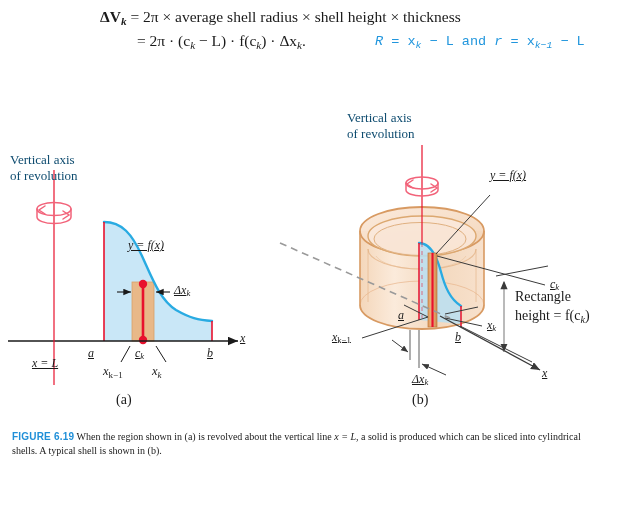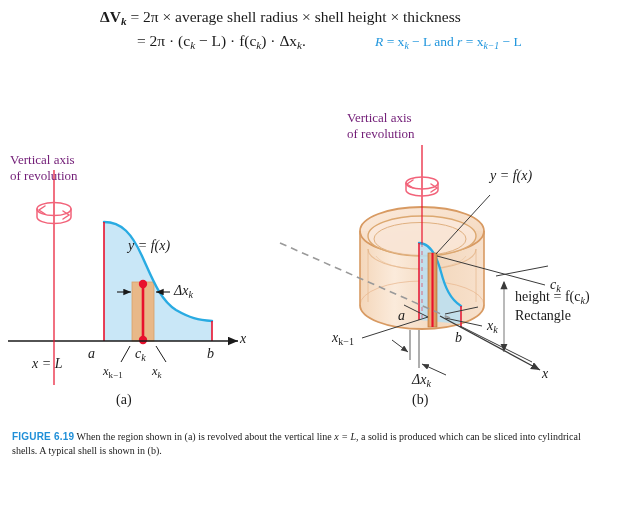--- a/index.html
+++ b/index.html
@@ -50,29 +50,29 @@
     left: 0; top: 0;
     width: 620px;
   }
   .eq-line {
     position: absolute;
     font-size: 15.5px;
     white-space: nowrap;
   }
   #eq-line-1 { left: 100px; top: 8px; }
   #eq-line-2 { left: 128px; top: 32px; margin-left: 9px; }
-  #eq-note   { left: 375px; top: 34px; font-size: 13.5px; color: #2196dd; }
+  #eq-note   { left: 375px; top: 34px; font-size: 13.5px; color: #2196dd; font-family: Liberation Mono, monospace; }
 
   
   .axis-label {
     font-size: 13px;
     line-height: 1.25;
-    color: #701a75;
-  }
-  .math-label { font-size: 14px; }
+    color: #0c4a6e;
+  }
+  .math-label { font-size: 12px; text-decoration: underline; }
   .small-math { font-size: 12.5px; }
   .panel-letter { font-size: 14px; }
 
   
   #caption {
     position: absolute;
     left: 12px;
     top: 430px;
     width: 596px;
     font-size: 10px;
@@ -312,24 +312,24 @@
 
   <div class="txt math-label" style="left:332px; top:330px;">
     <span class="it">x</span><span class="sub sub-up">k−1</span>
   </div>
 
   <div class="txt math-label" style="left:412px; top:372px;">
     <span class="it">Δx</span><span class="sub">k</span>
   </div>
 
   <div class="txt" style="left:515px; top:288px; font-size:14px; line-height:1.35;">
+    <div>Rectangle</div>
     <div>
       <span>height = f(c</span><span class="sub">k</span><span>)</span>
     </div>
-    <div>Rectangle</div>
   </div>
 
   <div class="txt math-label it" style="left:542px; top:366px;">x</div>
 
   <div class="txt panel-letter" style="left:412px; top:392px;">(b)</div>
 
   <div id="caption">
     <span class="fig-no">FIGURE 6.19</span>
     <span>When the region shown in (a) is revolved about the vertical line </span><span class="it">x = L,</span><span> a solid is produced which can be sliced into cylindrical shells. A typical shell is shown in (b).</span>
   </div>

